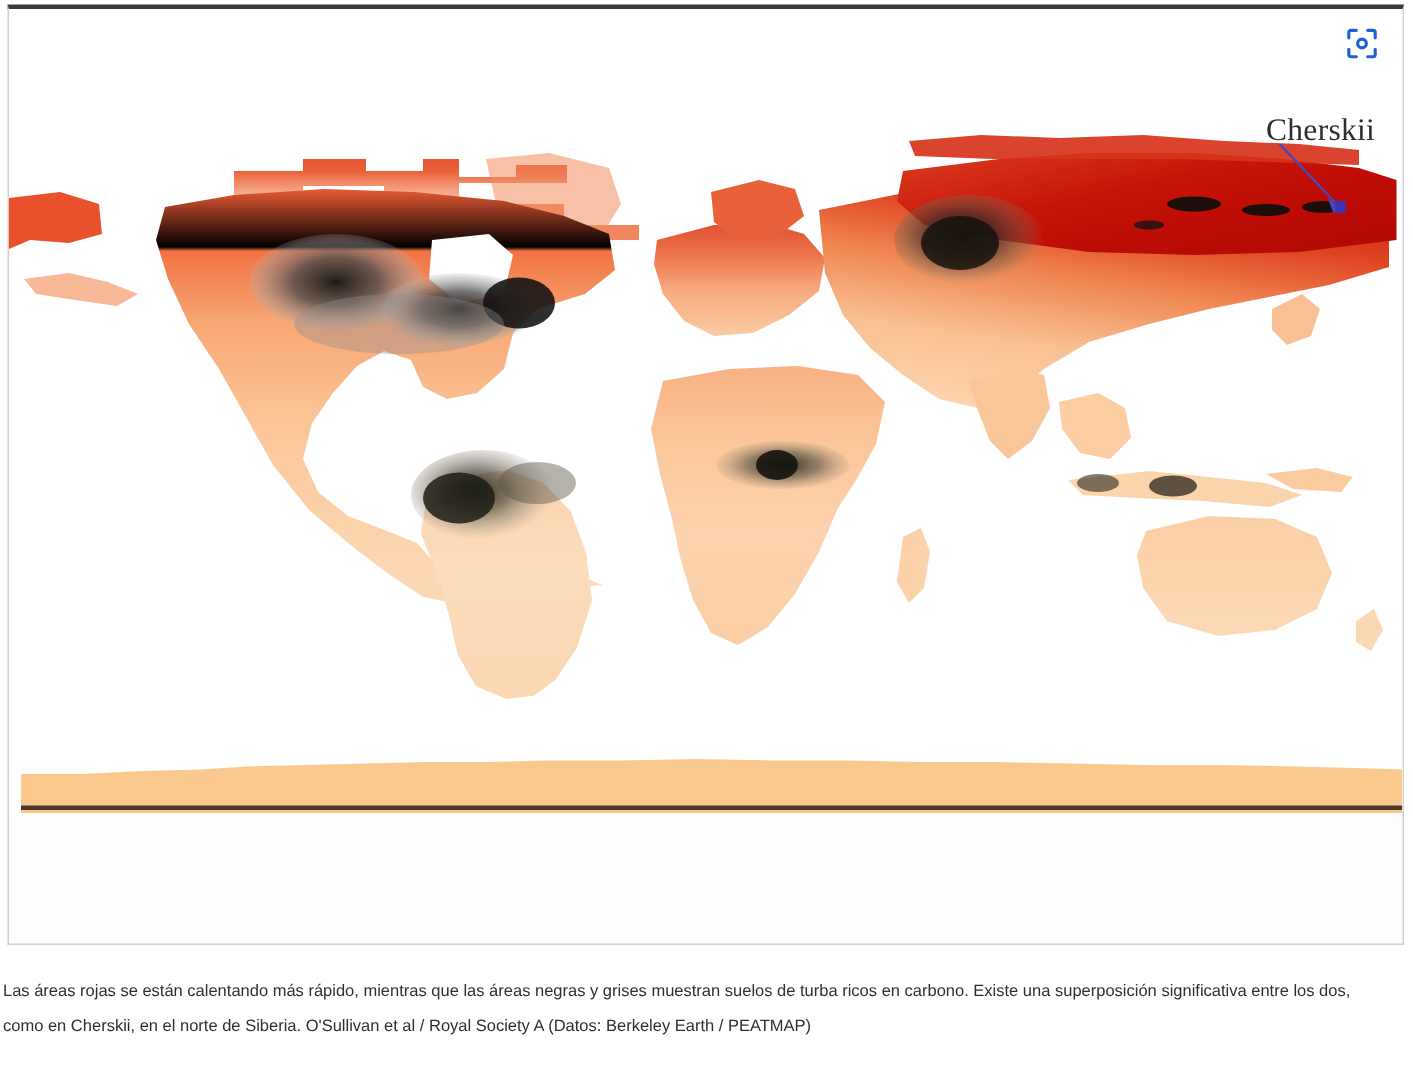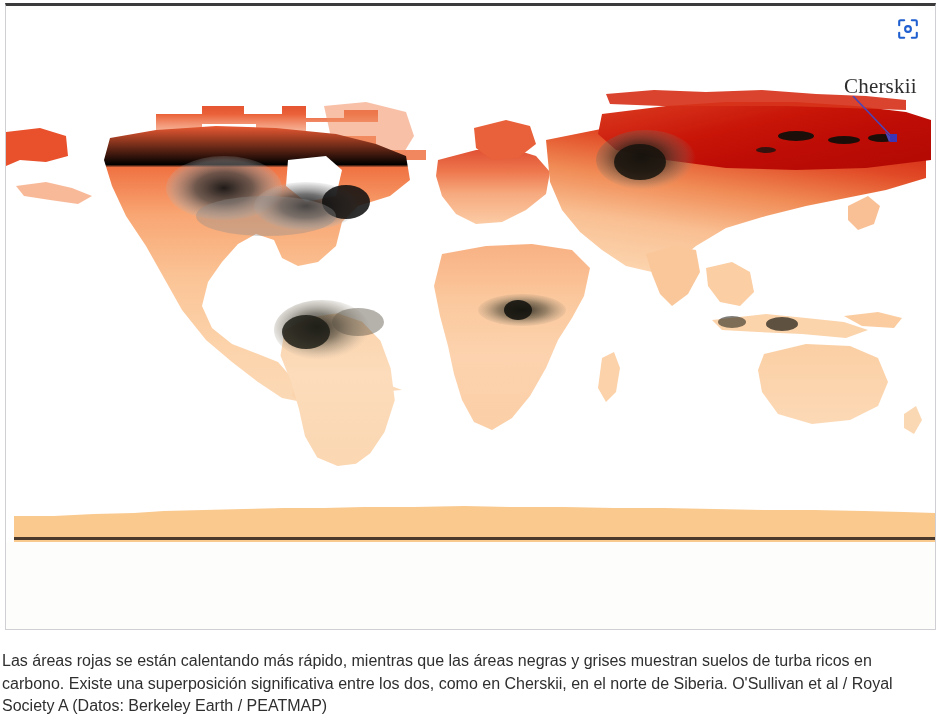--- a/index.html
+++ b/index.html
@@ -94,21 +94,21 @@
     cursor: pointer;
     z-index: 40;
   }
 
   
   #caption {
     position: absolute;
     left: 2px; top: 650px;
     width: 924px;
     font-family: "Liberation Sans", sans-serif;
-    font-size: 16px;
+    font-size: 11px;
     line-height: 22.5px;
     color: #2f2f2f;
   }
   #caption .credit { color: #2f2f2f; }
 </style>
 </head>
 <body>
 
 <div id="root">
 

